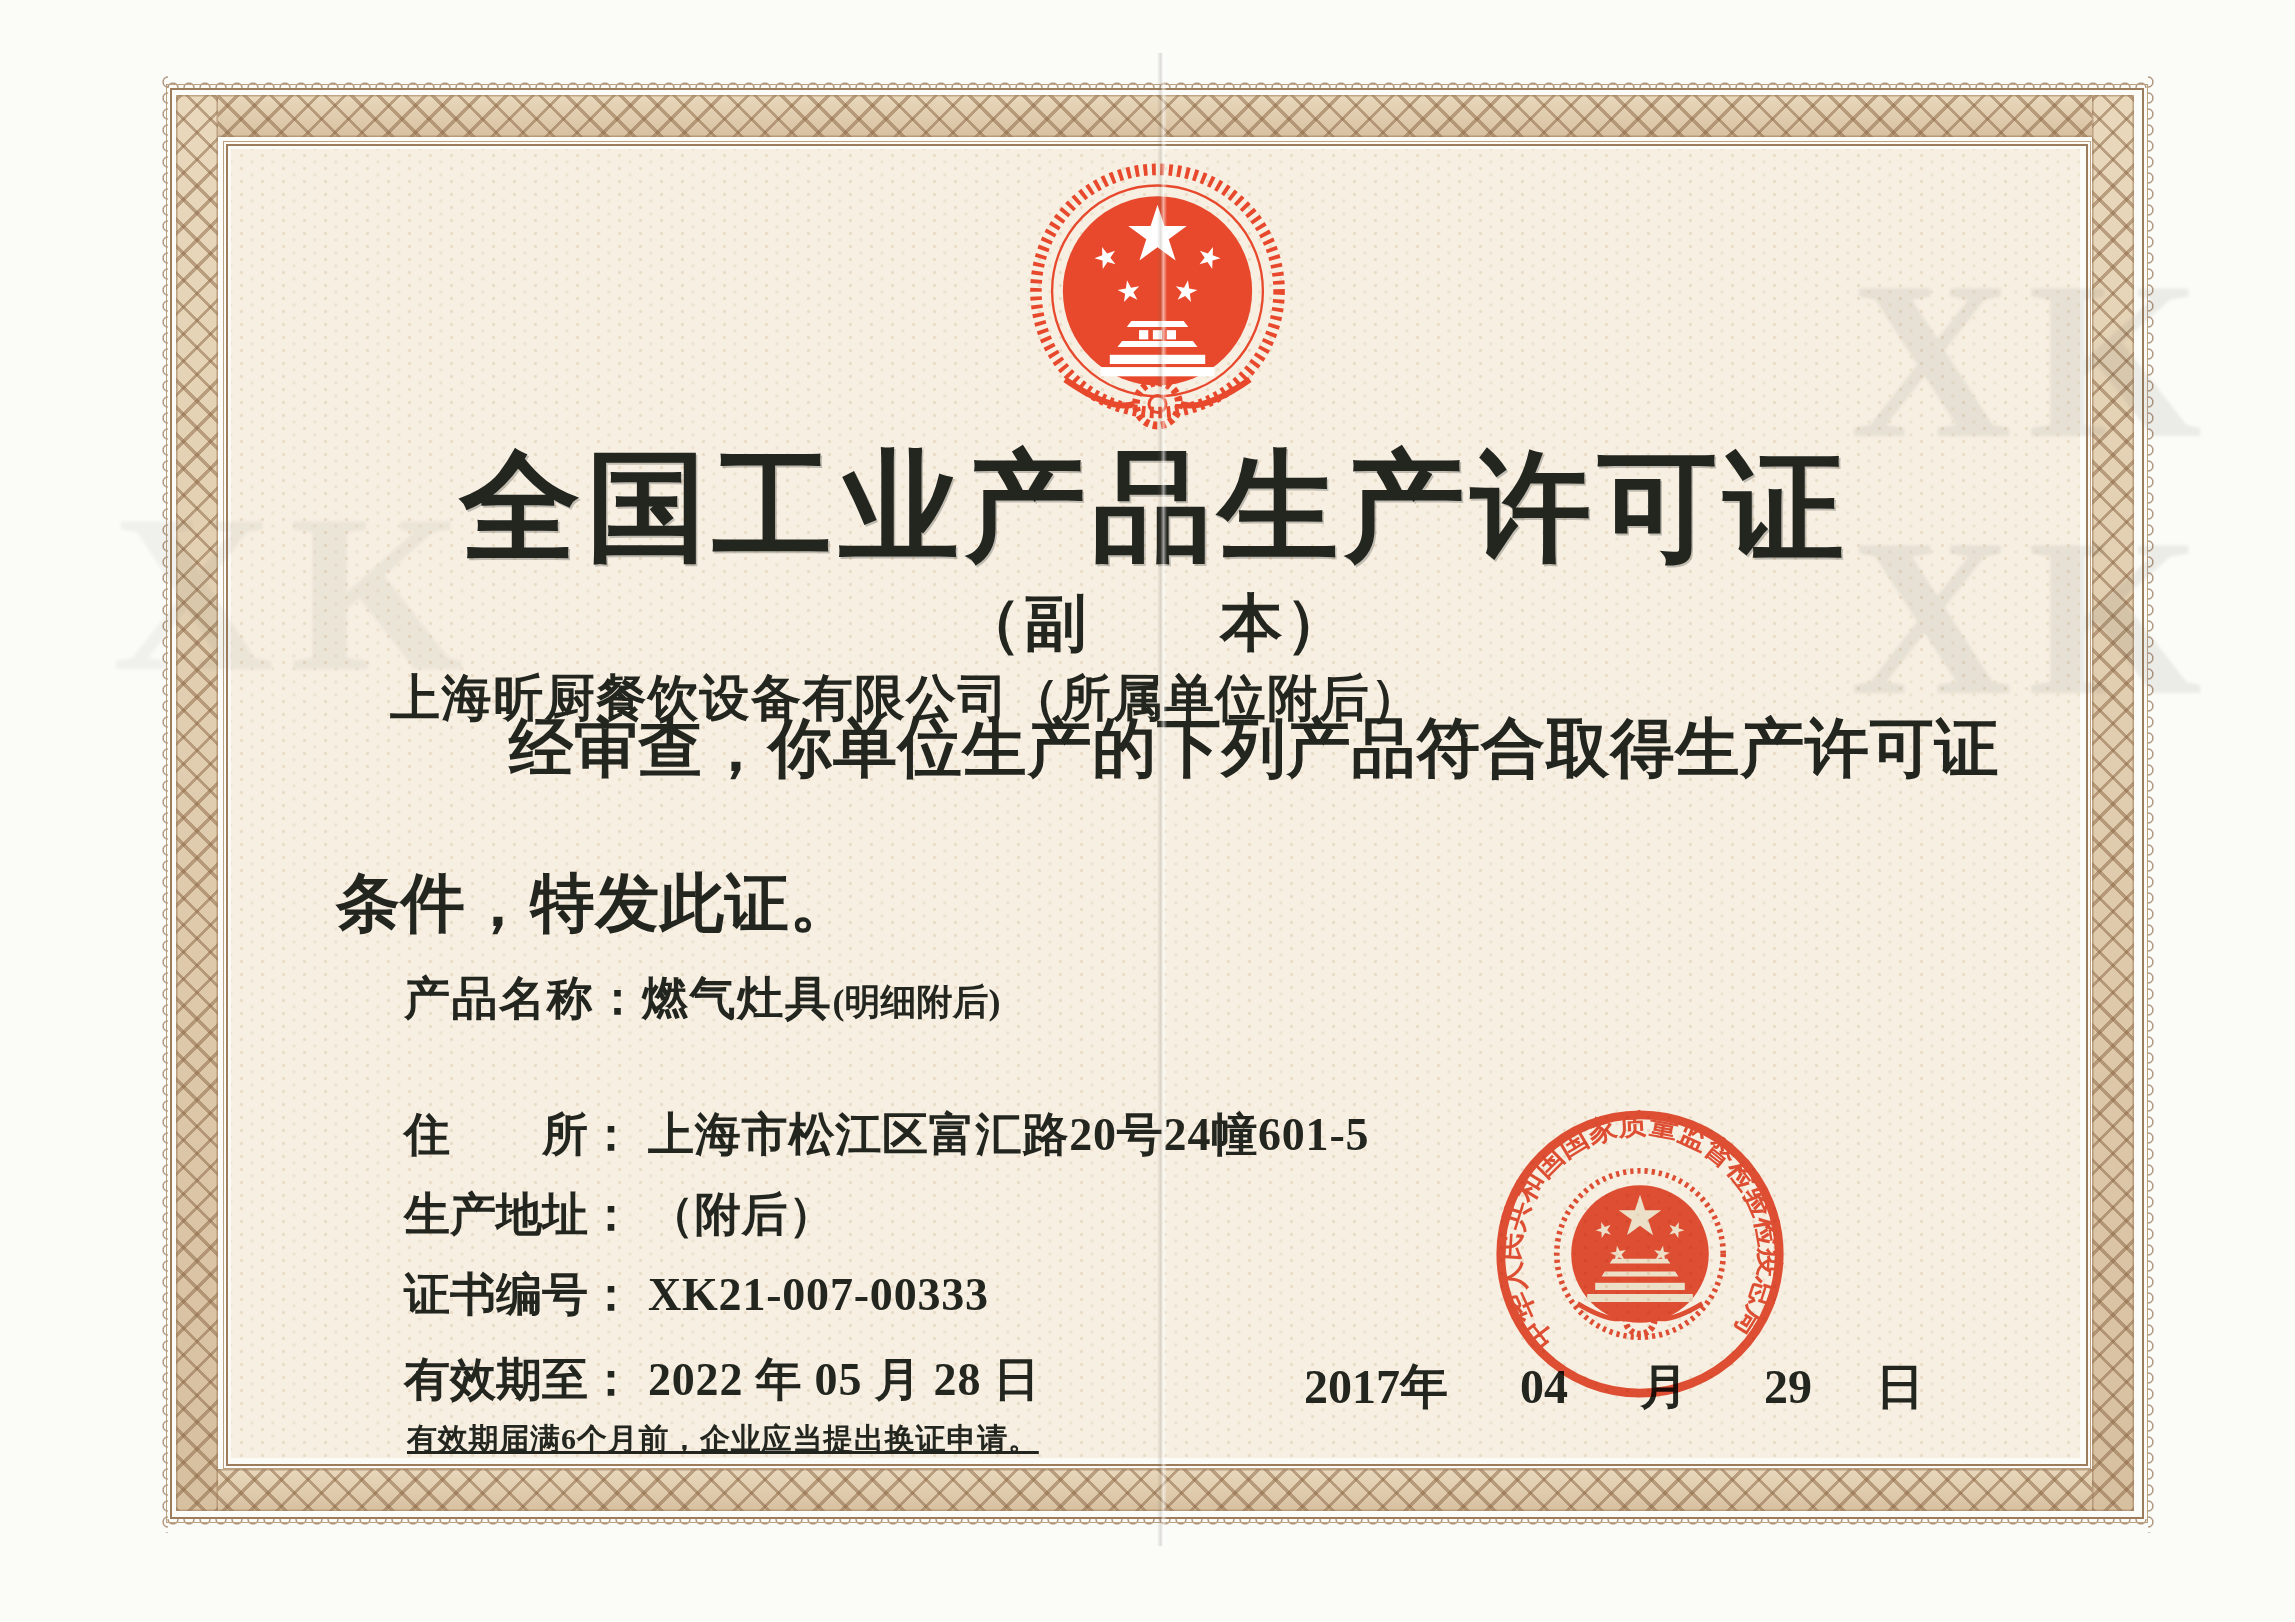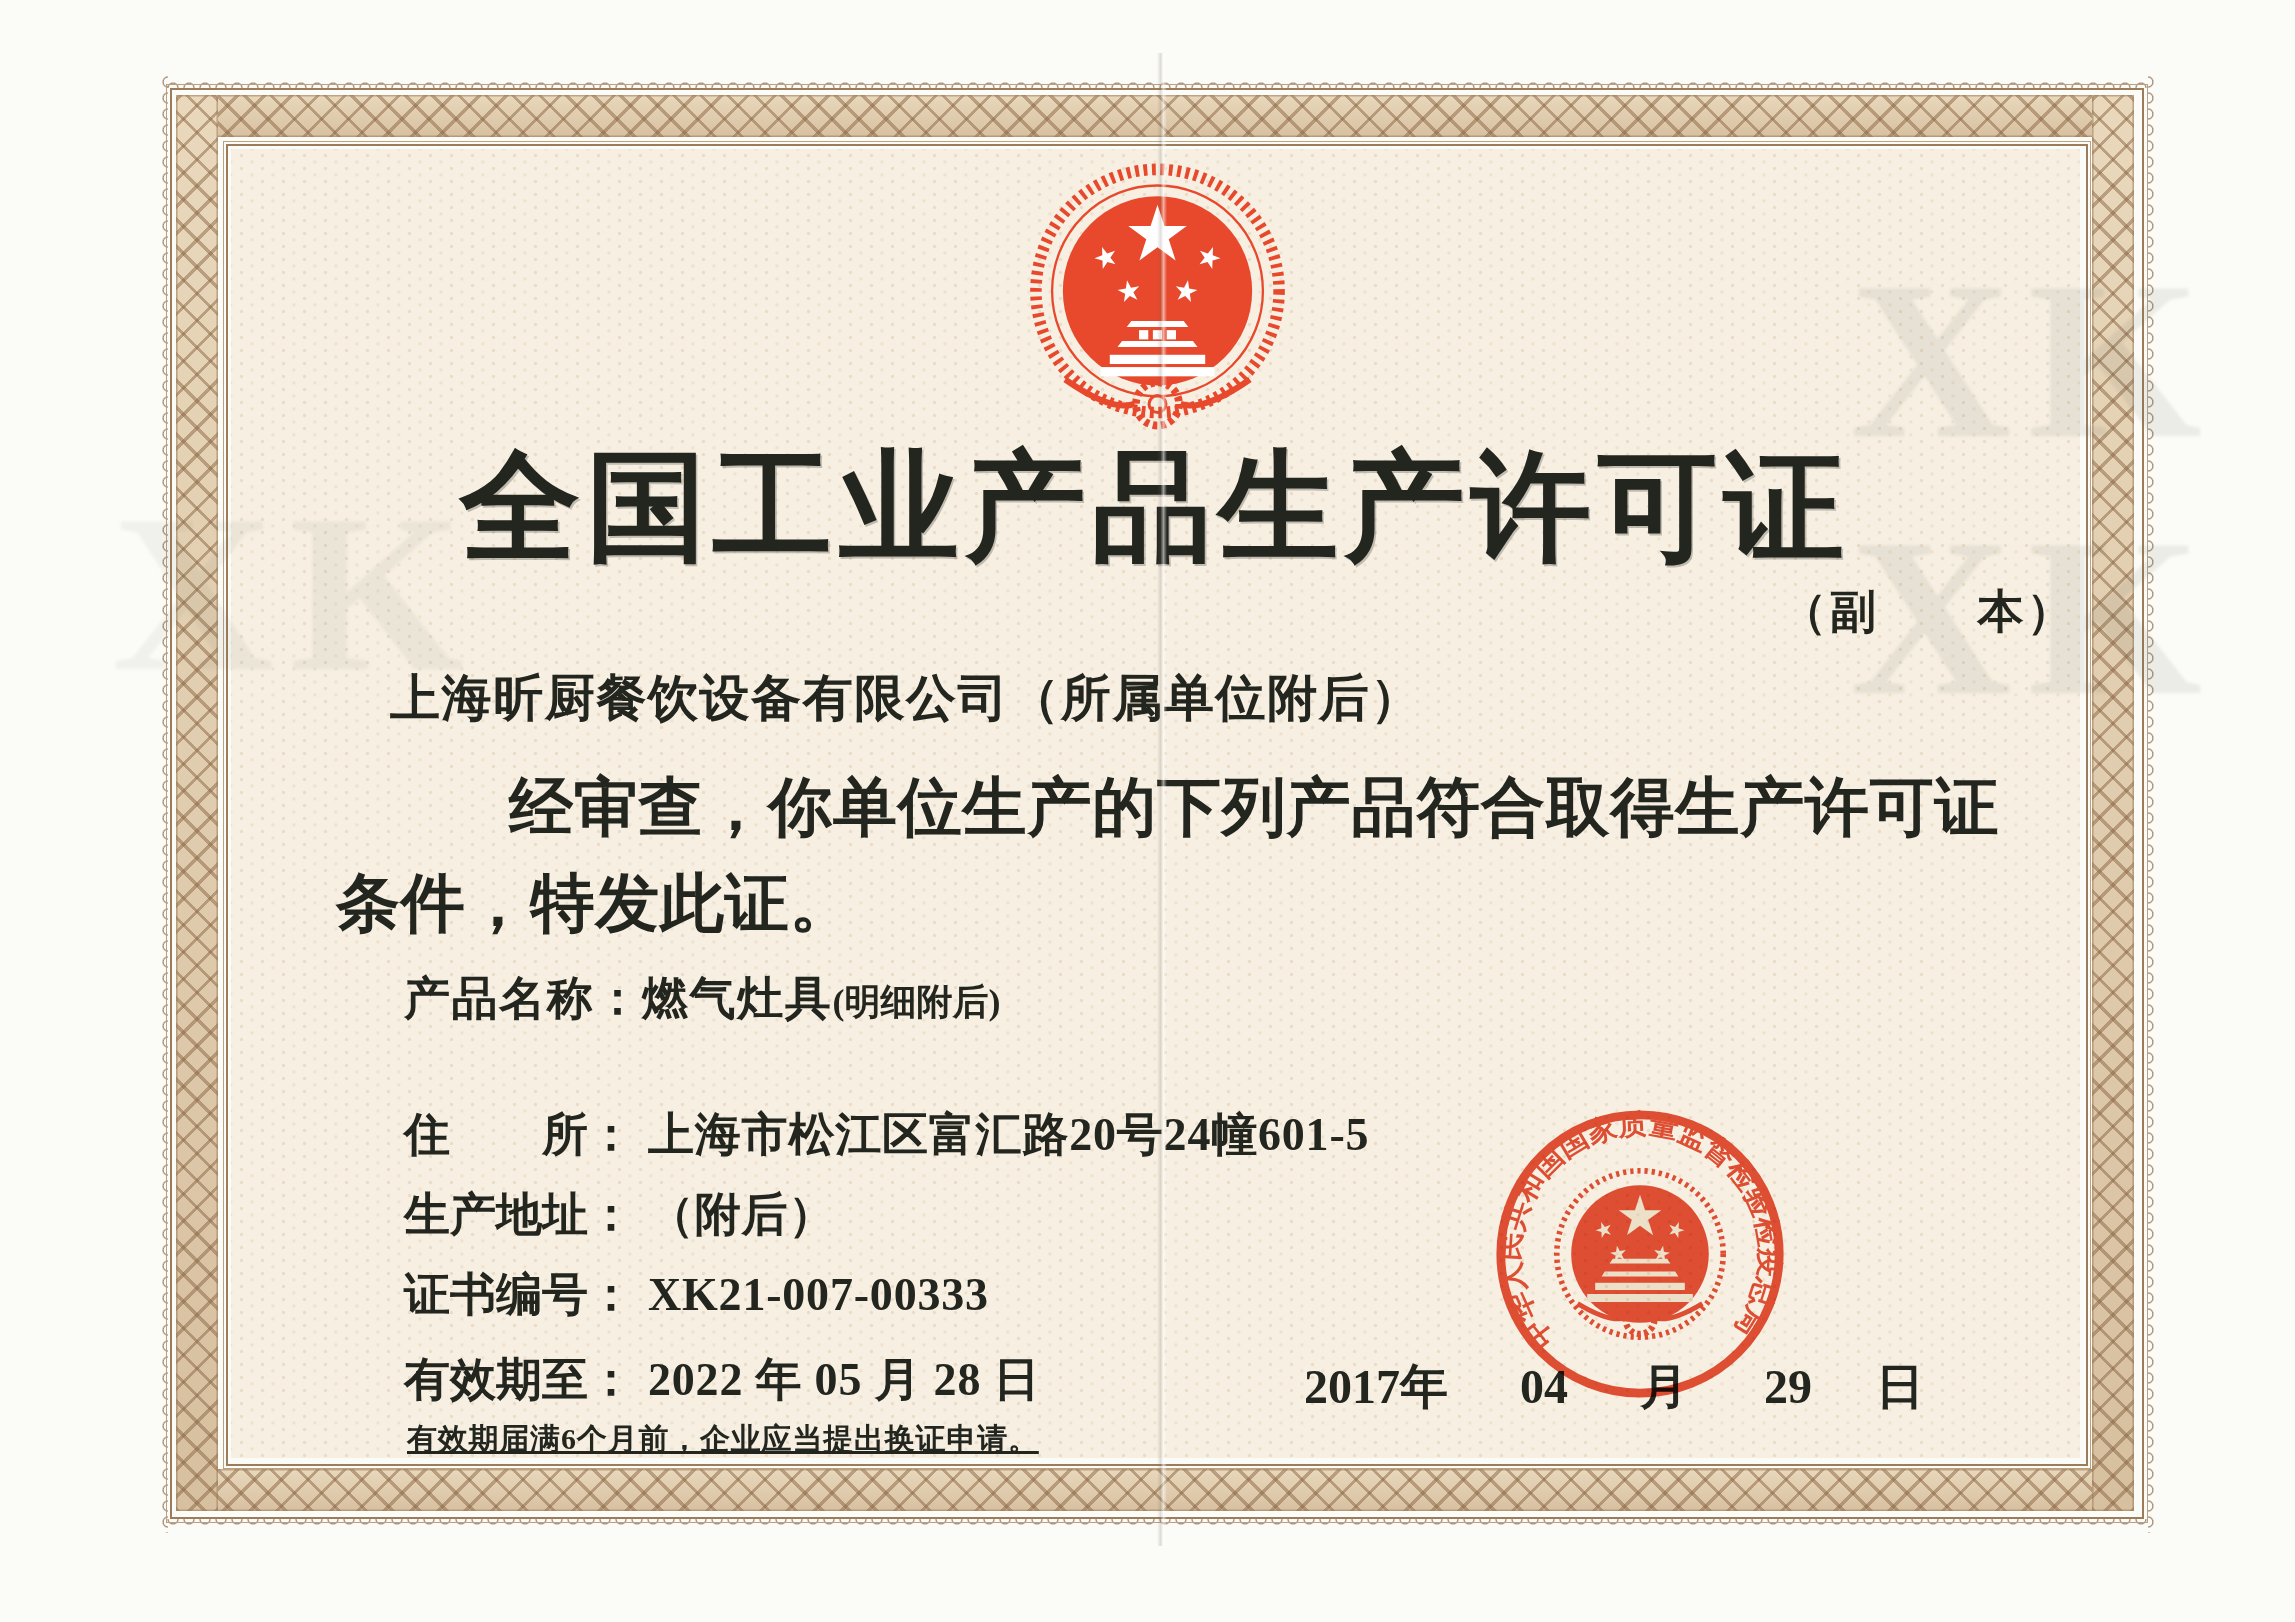--- a/index.html
+++ b/index.html
@@ -44,26 +44,26 @@
     background-color:#f6efe2;
     background-image:
       radial-gradient(circle, rgba(198,163,115,.25) 1.2px, rgba(198,163,115,0) 2.1px),
       radial-gradient(circle, rgba(198,163,115,.18) 1.2px, rgba(198,163,115,0) 2.1px);
     background-size:21px 13px,21px 13px;
     background-position:0 0,10.4px 6.4px;}
   .emblem{left:1019px;top:154px;width:277px;height:320px;z-index:3;}
   .title{left:234px;top:445px;width:1842px;text-align:center;
     font-size:120px;font-weight:700;letter-spacing:6.4px;line-height:1.05;z-index:3;
     color:#23251f;text-shadow:1.6px 1.6px 0 rgba(35,37,31,.25);}
-  .subtitle{left:234px;top:581px;width:1842px;text-align:right;
-    font-size:46px;font-weight:700;letter-spacing:3.2px;z-index:3;}
+  .subtitle{left:234px;top:581px;width:1842px;text-align:center;
+    font-size:62px;font-weight:700;letter-spacing:3.2px;z-index:3;}
   .company{left:390px;top:665px;font-size:50px;font-weight:700;letter-spacing:1.6px;
     font-family:"Liberation Sans", sans-serif;z-index:3;white-space:nowrap;}
   .bodyline{font-size:64px;font-weight:700;white-space:nowrap;z-index:3;letter-spacing:0.8px;}
-  .body1{left:509px;top:764px;}
+  .body1{left:509px;top:705px;}
   .body2{left:336px;top:860px;}
   .product{left:404px;top:968px;z-index:3;white-space:nowrap;}
   .product .plabel,.product .pvalue{font-size:46px;font-weight:700;letter-spacing:1.6px;}
   .product .pnote{font-size:36px;font-weight:700;}
   .frow{left:404px;z-index:3;white-space:nowrap;}
   .frow .flabel{display:inline-block;width:244px;font-size:46px;font-weight:700;}
   .frow .fvalue{font-size:46px;font-weight:700;letter-spacing:0.8px;}
   .frow1{top:1104px;} .frow2{top:1184px;} .frow3{top:1264px;font-family:Liberation Serif, serif;} .frow4{top:1349px;}
   .issue-date{left:1304px;top:1355px;font-size:48px;font-weight:700;z-index:4;white-space:nowrap;}
   .issue-date .d1{} .issue-date .d2{margin-right:72px;}

